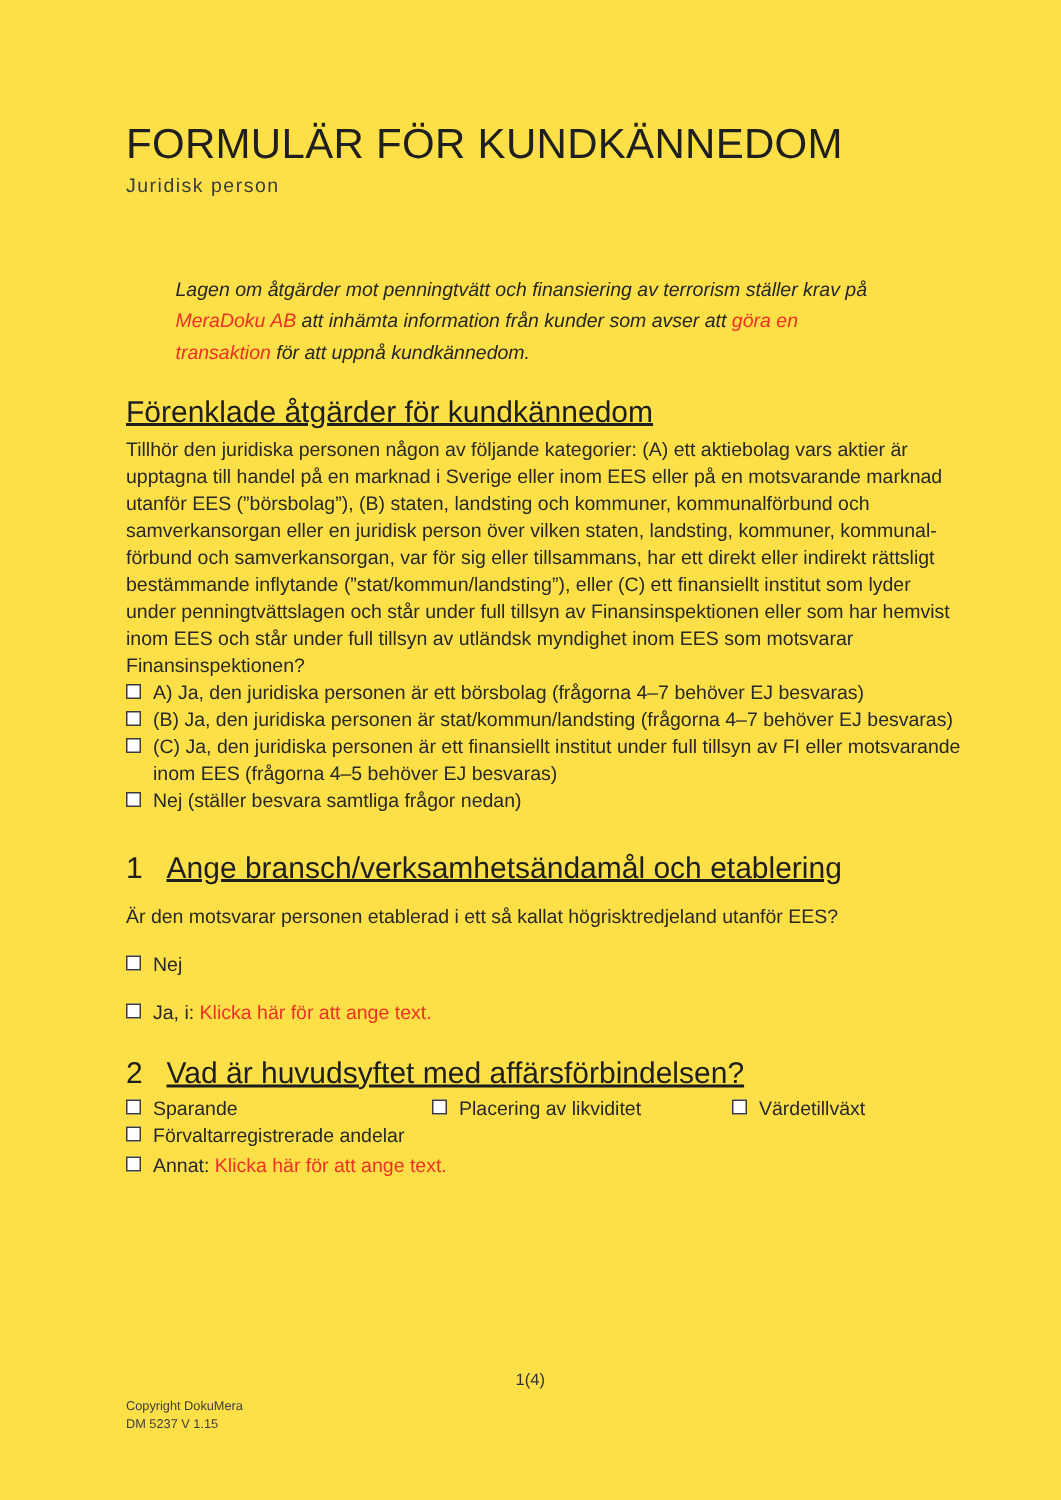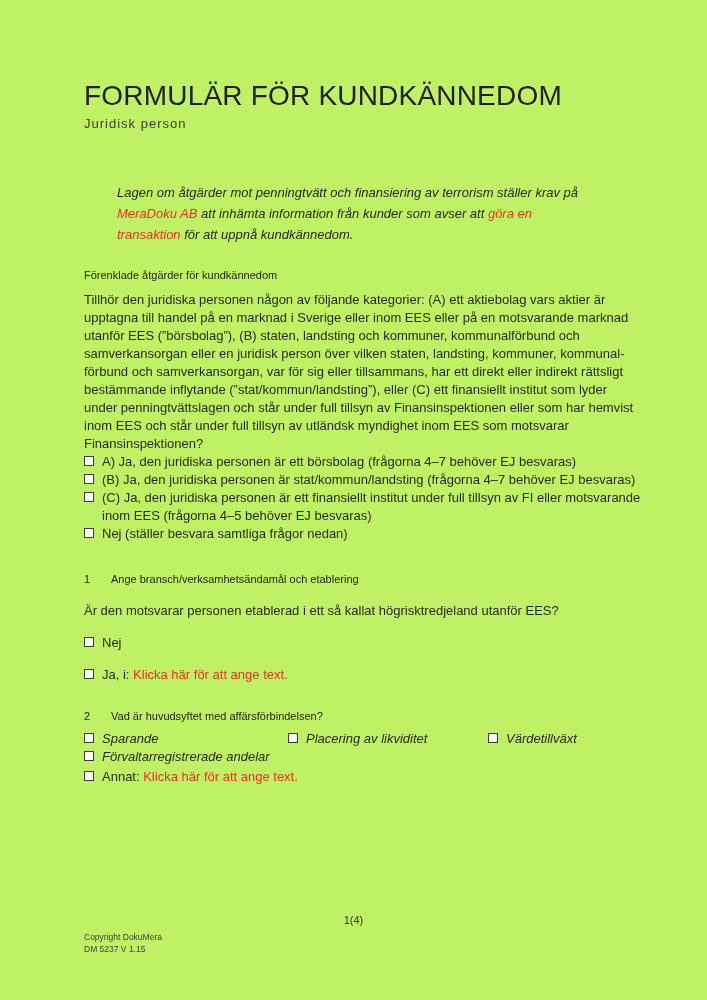--- a/index.html
+++ b/index.html
@@ -5,21 +5,21 @@
   * { margin: 0; padding: 0; box-sizing: border-box; }
   html, body { background: #ffffff; }
   body {
     font-family: "Liberation Sans", "DejaVu Sans", sans-serif;
     color: #262626;
   }
   .page {
     position: relative;
     width: 707px;
     height: 1000px;
-    background: #bef264;
+    background: #fde047;
     padding: 80px 60px 0 84px;
     overflow: hidden;
   }
   
   .doc-title {
     font-size: 28px;
     font-weight: 400;
     letter-spacing: 0.2px;
     color: #1f1f1f;
     line-height: 32px;
@@ -36,25 +36,26 @@
     margin: 50px 0 0 33px;
     width: 472px;
     font-style: italic;
     font-size: 13px;
     line-height: 21px;
     color: #262626;
   }
   .red { color: #ee3124; }
   
   .h2 {
-    font-size: 11px;
+    font-size: 20px;
     font-weight: 400;
     color: #1e1e1e;
     line-height: 20px;
     margin-top: 20px;
+    text-decoration: underline;
   }
   .h2-num {
     display: inline-block;
     width: 27px;
   }
   
   .body-par {
     margin-top: 6px;
     font-size: 13px;
     line-height: 18px;
@@ -92,21 +93,21 @@
   .mt22 { margin-top: 22px; }
   .mt26 { margin-top: 26px; }
   
   .grid2 {
     margin-top: 4px;
     display: grid;
     grid-template-columns: 204px 200px 1fr;
     width: 563px;
   }
   .grid2 .opt { margin-top: 0; width: auto; line-height: 18px; }
-  .grid2 .cell { padding-bottom: 0; height: 18px; font-style: italic; }
+  .grid2 .cell { padding-bottom: 0; height: 18px; }
   .full-row { grid-column: 1 / -1; margin-top: 2px; }
   
   .page-number {
     position: absolute;
     top: 914px;
     left: 0;
     right: 0;
     text-align: center;
     font-size: 11px;
     color: #333333;

